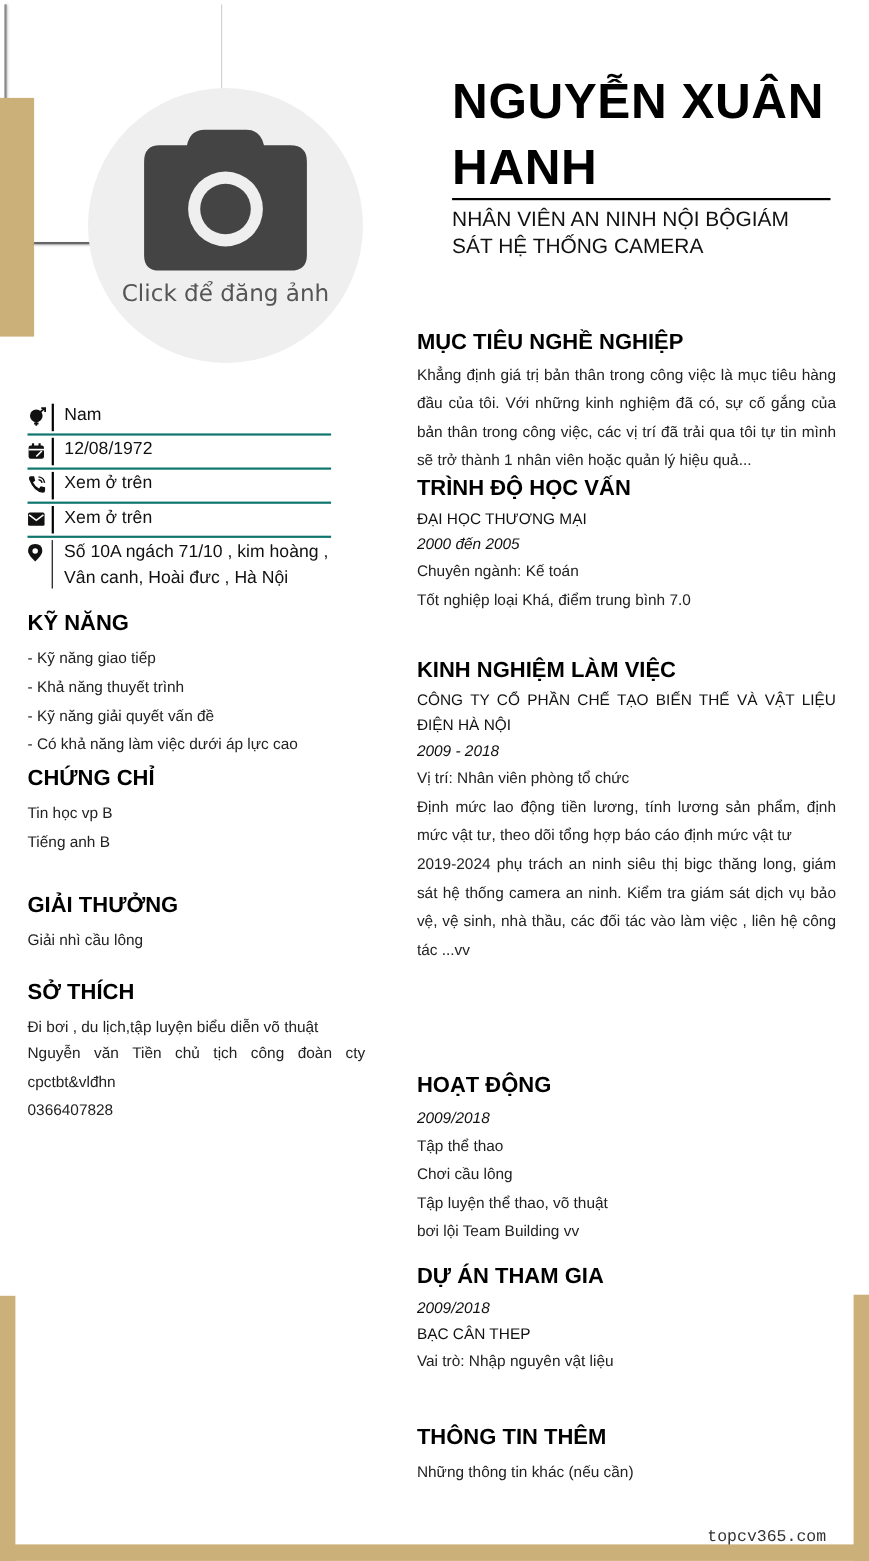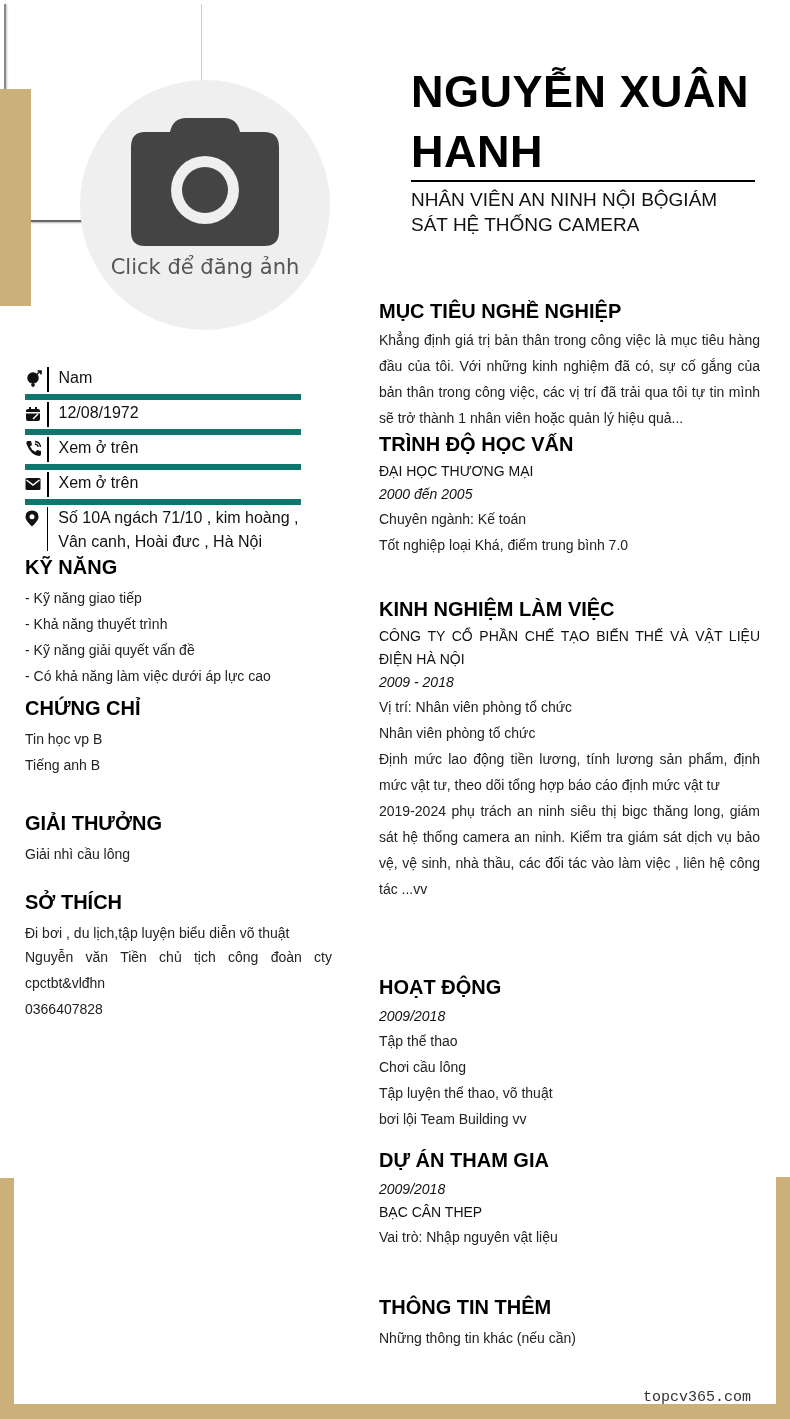--- a/index.html
+++ b/index.html
@@ -12,21 +12,21 @@
   .avatar { position:absolute; left:80px; top:80px; width:250px; height:250px; border-radius:50%; background:#efefef;
             cursor:pointer; }
   .avatar .cam { position:absolute; left:50px; top:36px; }
   .avatar .cap { position:absolute; left:0; right:0; top:175px; text-align:center; font-size:21px; color:#555;
                  font-family:"DejaVu Sans", sans-serif; }
   .name { position:absolute; left:411px; top:62px; width:344px; font-size:45px; font-weight:bold; color:#000; line-height:60px; letter-spacing:0.5px; }
   .name-rule { position:absolute; left:411px; top:180px; width:344px; height:2px; background:#000; }
   .job { position:absolute; left:411px; top:187px; width:344px; font-size:19px; line-height:25px; color:#111; }
 
   .contact { position:absolute; left:25px; top:365px; width:276px; }
-  .crow { display:flex; align-items:flex-start; border-bottom:6px solid #0f766e; height:29px; margin-bottom:0; }
+  .crow { display:flex; align-items:flex-start; border-bottom:2px solid #0f766e; height:29px; margin-bottom:0; }
   .crow.last { border-bottom:none; height:auto; }
   .crow .ic { width:22px; height:25px; display:flex; align-items:center; justify-content:flex-start; margin-top:1px; }
   .crow .sep { width:1.5px; background:#000; align-self:stretch; margin:2px 10px 2px 0; }
   .crow .val { font-size:16px; line-height:23.5px; padding-top:1px; color:#111; }
 
   .h2 { font-size:20px; font-weight:bold; color:#000; margin:0; }
   .lp { font-size:14px; color:#222; line-height:26px; margin:0; }
   .col-left { position:absolute; left:25px; width:307px; }
   .col-right { position:absolute; left:379px; width:381px; }
   .justify { text-align:justify; }
@@ -173,21 +173,20 @@
     <p class="lp">Tốt nghiệp loại Khá, điểm trung bình 7.0</p>
   </div>
 </div>
 
 <div class="col-right" style="top:598px;">
   <h2 class="h2">KINH NGHIỆM LÀM VIỆC</h2>
   <div style="margin-top:4px;">
     <div class="sub justify">CÔNG TY CỔ PHẦN CHẾ TẠO BIẾN THẾ VÀ VẬT LIỆU ĐIỆN HÀ NỘI</div>
     <div class="it">2009 - 2018</div>
     <p class="lp justify">Vị trí: Nhân viên phòng tổ chức</p>
-    <p class="lp justify">Nhân viên phòng tổ chức</p>
     <p class="lp justify">Định mức lao động tiền lương, tính lương sản phẩm, định mức vật tư, theo dõi tổng hợp báo cáo định mức vật tư</p>
     <p class="lp justify">2019-2024 phụ trách an ninh siêu thị bigc thăng long, giám sát hệ thống camera an ninh. Kiểm tra giám sát dịch vụ bảo vệ, vệ sinh, nhà thầu, các đối tác vào làm việc , liên hệ công tác ...vv</p>
   </div>
 </div>
 
 <div class="col-right" style="top:976px;">
   <h2 class="h2">HOẠT ĐỘNG</h2>
   <div style="margin-top:6px;">
     <div class="it">2009/2018</div>
     <p class="lp">Tập thể thao</p>

